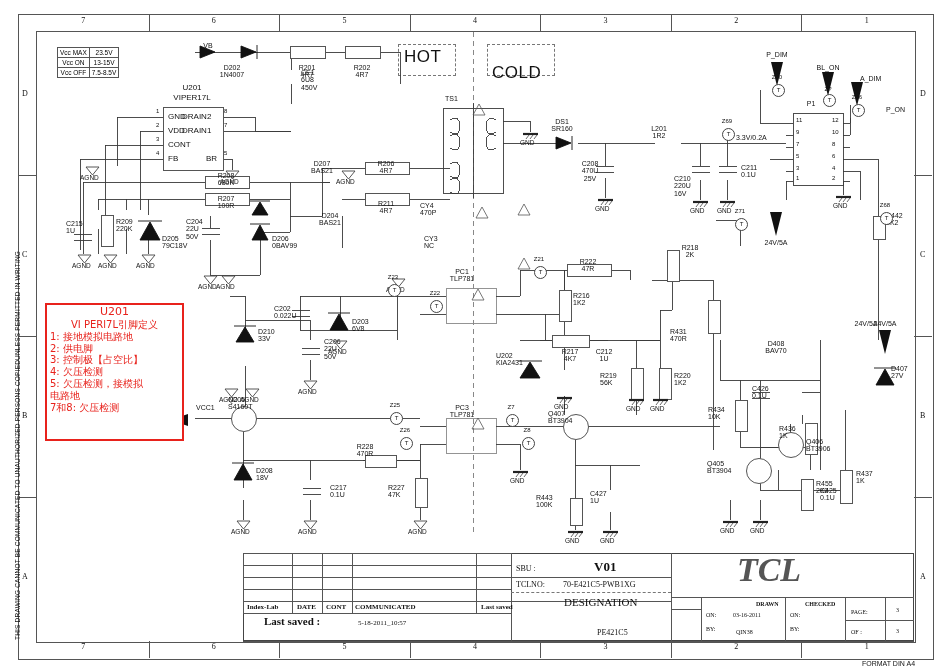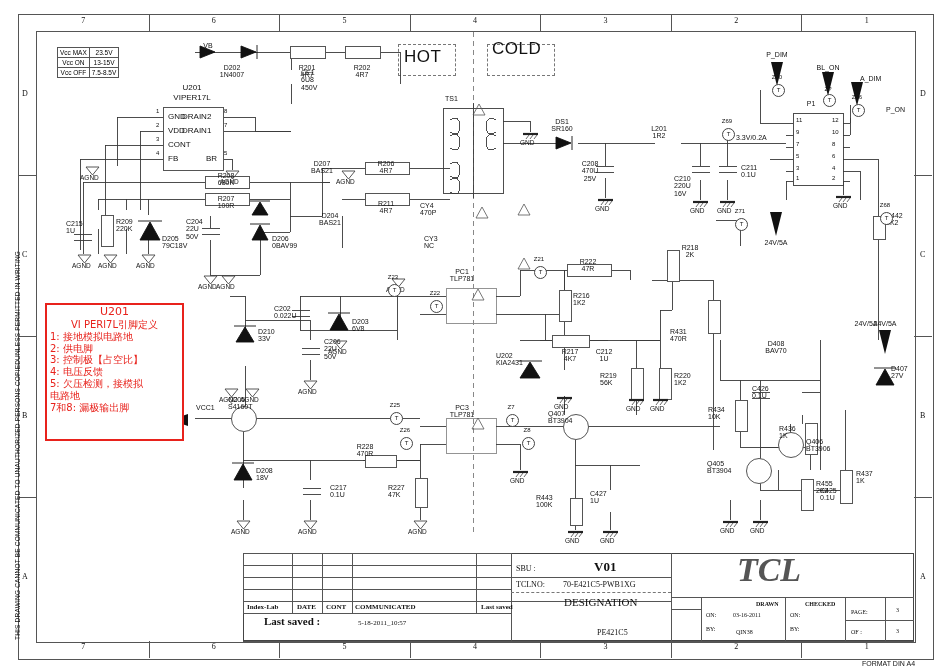--- a/index.html
+++ b/index.html
@@ -103,21 +103,21 @@
     <tr>
           <td>Vcc OFF</td>
           <td>7.5-8.5V</td>
         </tr>
   </tbody>
     </table>
 
   <div class="dash" style="left:398px;top:44px;width:56px;height:30px;"></div>
   <div class="txt big" style="left:404px;top:48px;">HOT</div>
   <div class="dash" style="left:487px;top:44px;width:66px;height:30px;"></div>
-  <div class="txt big" style="left:492px;top:40px;text-align:right;">COLD</div>
+  <div class="txt big" style="left:492px;top:64px;text-align:right;">COLD</div>
 
   <div class="wire v grey" style="left:473px;top:32px;height:500px;background:repeating-linear-gradient(#888 0 5px,transparent 5px 9px);"></div>
 
   <svg width="950" height="672" style="left:0;top:0;">
     <g stroke="#3a3a3a" stroke-width="0.9" fill="none" shape-rendering="crispEdges">
 
       <path d="M195,52 H290"></path>
       <path d="M307,52 H345"></path>
       <path d="M372,52 H400"></path>
 
@@ -800,24 +800,24 @@
       <div class="txt t6 ctr" style="left: 828px; top: 86px;">Z?</div>
       <div class="zlbl" style="left: 823px; top: 94px;">T</div>
     </div>
 
   <div class="redbox" style="left:45px;top:303px;width:135px;height:134px;">
     <div class="redtxt" style="text-align:center;font-size:11px;margin-top:1px;">U201</div>
     <div class="redtxt" style="text-align:center;font-size:10px;">VI PERl7L引脚定义</div>
     <div class="redtxt" style="padding-left:3px;">1: 接地模拟电路地</div>
     <div class="redtxt" style="padding-left:3px;">2: 供电脚</div>
     <div class="redtxt" style="padding-left:3px;">3: 控制极【占空比】</div>
-    <div class="redtxt" style="padding-left:3px;">4: 电压反馈</div>
+    <div class="redtxt" style="padding-left:3px;">4: 欠压检测</div>
     <div class="redtxt" style="padding-left:3px;">5: 欠压检测，接模拟</div>
     <div class="redtxt" style="padding-left:3px;">电路地</div>
-    <div class="redtxt" style="padding-left:3px;">7和8: 漏极输出脚</div>
+    <div class="redtxt" style="padding-left:3px;">7和8: 欠压检测</div>
   </div>
 
   <div class="tb" style="left:243px;top:553px;width:671px;height:88px;background:#fff;"></div>
 
   <div id="revgrid">
       <div class="abs" style="left: 243px; top: 553px; width: 268px; height: 1px; background: rgb(85, 85, 85);"></div>
       <div class="abs" style="left: 243px; top: 565px; width: 268px; height: 1px; background: rgb(85, 85, 85);"></div>
       <div class="abs" style="left: 243px; top: 577px; width: 268px; height: 1px; background: rgb(85, 85, 85);"></div>
       <div class="abs" style="left: 243px; top: 589px; width: 268px; height: 1px; background: rgb(85, 85, 85);"></div>
       <div class="abs" style="left: 243px; top: 601px; width: 268px; height: 1px; background: rgb(85, 85, 85);"></div>

